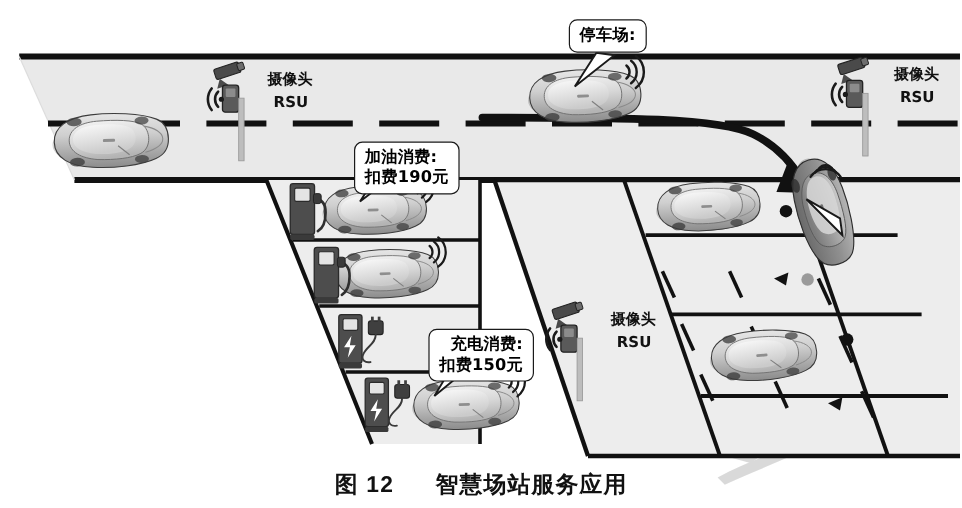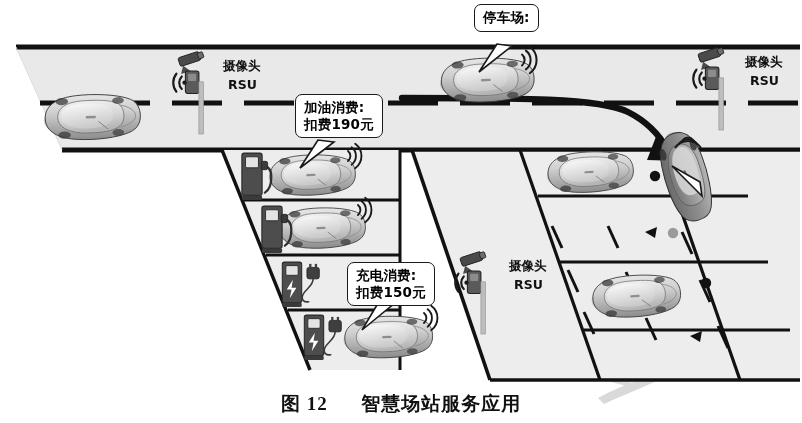--- a/index.html
+++ b/index.html
@@ -4,31 +4,31 @@
 <style>
   html,body{margin:0;padding:0;background:#ffffff;}
   body{width:802px;height:423px;font-family:"Liberation Sans","DejaVu Sans",sans-serif;
        position:relative;overflow:hidden;}
   #stage{position:absolute;left:0;top:0;width:802px;height:423px;}
   #svgroot{position:absolute;left:0;top:0;}
 
   .callout{position:absolute;background:#ffffff;border:1.6px solid #1a1a1a;border-radius:7px;
            padding:4px 8px 5px 8px;font-size:13.5px;font-weight:bold;color:#000;
            line-height:1.24;white-space:nowrap;z-index:40;
-           font-family:"DejaVu Sans","Liberation Sans",sans-serif;}
+           font-family:"DejaVu Sans","Liberation Sans",sans-serif;margin-top:12px;}
   .callout div{letter-spacing:.2px;}
 
   .rsu{position:absolute;z-index:38;}
   .rsu .lbl{position:absolute;font-size:12.5px;font-weight:bold;color:#111;
             line-height:1.18;white-space:nowrap;
             font-family:"DejaVu Sans","Liberation Sans",sans-serif;margin-left:16px;}
 
   .caption{position:absolute;left:0;top:391px;width:802px;text-align:center;
            font-size:19px;font-weight:bold;color:#111;letter-spacing:1px;
-           font-family:Liberation Serif, serif;z-index:50;}
+           font-family:Liberation Sans, sans-serif;z-index:50;}
 </style>
 </head>
 <body>
 
 <div id="stage">
 
 <svg id="svgroot" width="802" height="423" viewBox="0 0 802 423">
   <defs>
     <linearGradient id="bodyL" x1="0" y1="0" x2="0" y2="1">
       <stop offset="0%" stop-color="#e6e6e6"></stop>
@@ -307,26 +307,26 @@
   <path d="M497,44 L479,72 L512,46 Z" fill="#fff" stroke="#1a1a1a" stroke-width="1.6"></path>
   <path d="M318,140 L300,168 L334,142 Z" fill="#fff" stroke="#1a1a1a" stroke-width="1.6"></path>
   <path d="M380,300 L362,330 L396,302 Z" fill="#fff" stroke="#1a1a1a" stroke-width="1.6"></path>
   <path d="M700,182 L672,166 L702,196 Z" fill="#fff" stroke="#1a1a1a" stroke-width="1.6"></path>
 </svg>
 
 <div class="callout" style="left:474px;top:4px;">
   <div>停车场:</div>
 </div>
 
-<div class="callout" style="left:295px;top:94px;">
+<div class="callout" style="left:295px;top:106px;">
   <div>加油消费:</div>
   <div>扣费190元</div>
 </div>
 
-<div class="callout" style="left:347px;top:262px;">
+<div class="callout" style="left:357px;top:262px;text-align:right;">
   <div>充电消费:</div>
   <div>扣费150元</div>
 </div>
 
 
 <div class="caption">
   <span>图 12</span>
   <span style="display:inline-block;width:22px;"></span>
   <span>智慧场站服务应用</span>
 </div>

